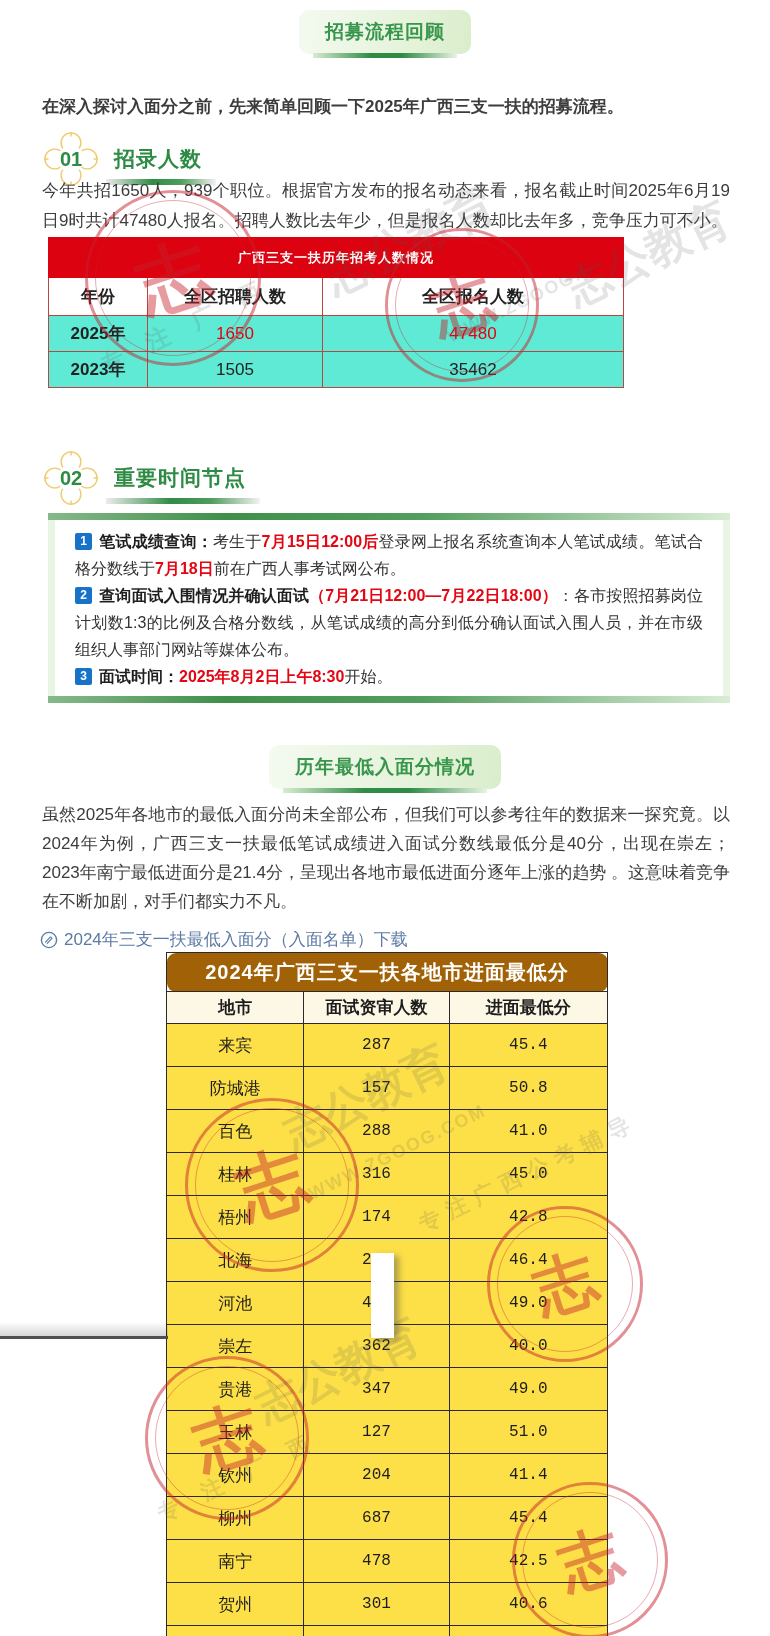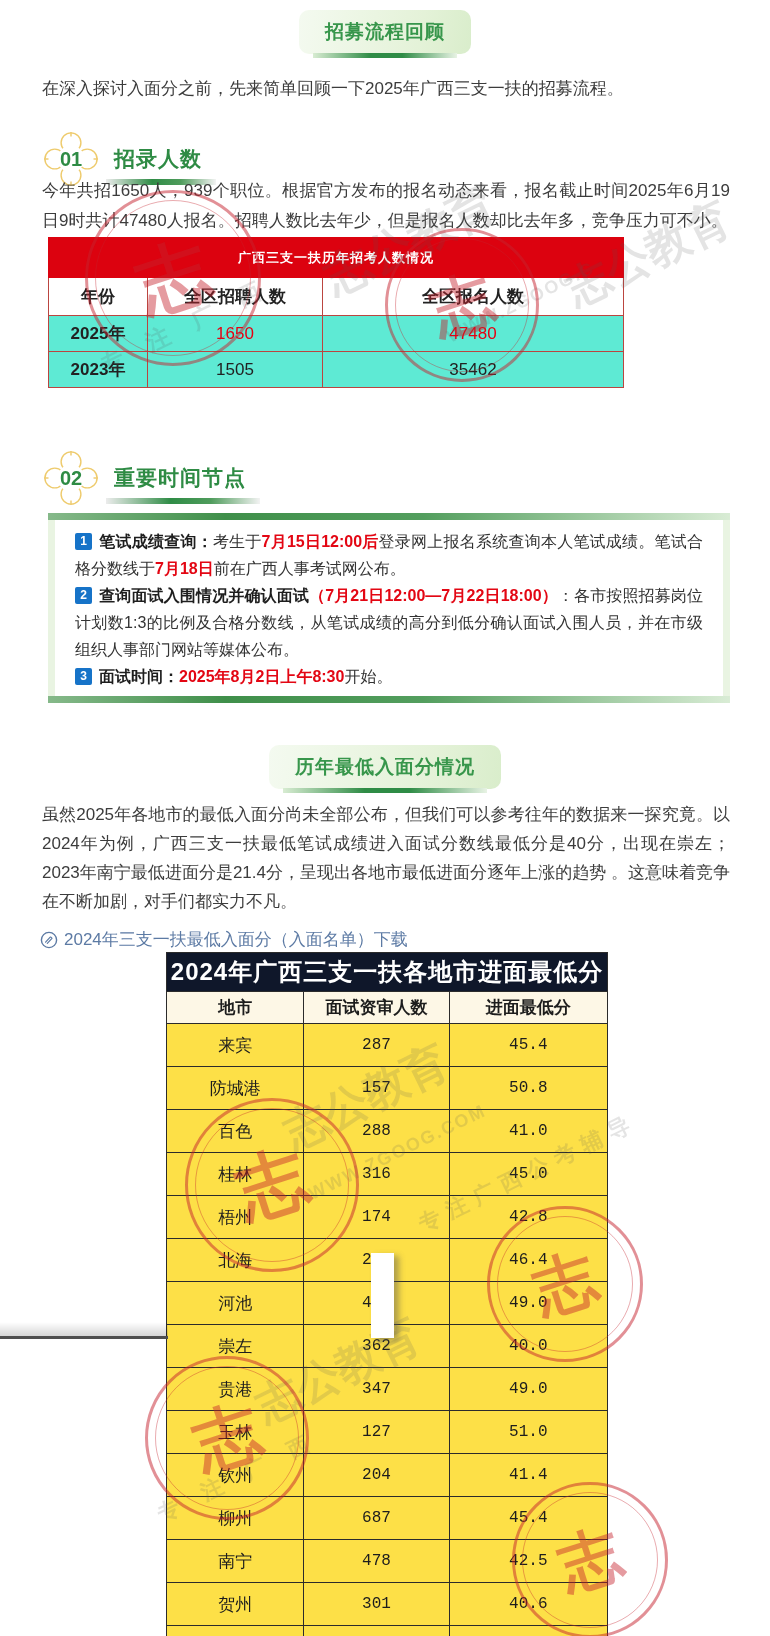--- a/index.html
+++ b/index.html
@@ -50,21 +50,21 @@
   .sg-bold{font-weight:bold;color:#1e1e1e;}
   .sg-red{font-weight:bold;color:#e30613;}
 
   
   .dl-row{left:40px;display:flex;align-items:center;gap:6px;}
   .dl-link{color:#5c7aa4;font-size:17px;text-decoration:none;cursor:pointer;}
 
   
   .t2{width:442px;table-layout:fixed;}
   .t2 th,.t2 td{border:1px solid #2b2b2b;text-align:center;}
-  .t2 .t2-title{background:#0f172a;color:#fff;font-size:24px;font-weight:bold;height:36px;letter-spacing:1px;}
+  .t2 .t2-title{background:#a16207;color:#fff;font-size:20px;font-weight:bold;height:36px;letter-spacing:1px;border-radius:9px;}
   .t2 .t2-cols th{background:#fdf7e6;height:29px;font-size:17px;color:#1d1d1d;font-weight:bold;}
   .t2 td{height:40px;background:#fde047;font-size:17px;color:#1d1d1d;}
   .t2 td:nth-child(2),.t2 td:nth-child(3){font-family:"Liberation Mono","DejaVu Sans Mono",monospace;font-size:16px;}
 
   
   .wm-layer{position:absolute;left:0;top:0;width:770px;height:1636px;pointer-events:none;z-index:6;}
   .wm{position:absolute;transform:rotate(-26deg);color:rgba(90,90,90,0.16);font-weight:bold;white-space:nowrap;}
   .stamp{position:absolute;border-radius:50%;border:3px solid rgba(197,34,45,0.5);}
   .stamp::before{content:"";position:absolute;left:7px;top:7px;right:7px;bottom:7px;
                  border:1px solid rgba(197,34,45,0.38);border-radius:50%;}
@@ -82,21 +82,21 @@
 <body>
 
 <div class="page">
 
   <div class="abs badge-wrap" style="top:10px;">
     <div class="badge">
       <span>招募流程回顾</span>
     </div>
   </div>
 
-  <p class="abs para" style="top:74px;">在深入探讨入面分之前，先来简单回顾一下2025年广西三支一扶的招募流程。</p>
+  <p class="abs para" style="top:92px;font-weight:bold;">在深入探讨入面分之前，先来简单回顾一下2025年广西三支一扶的招募流程。</p>
 
   <div class="abs sec" style="top:132px;">
     <div class="flower">
       <svg width="54" height="54" viewBox="0 0 60 60">
         <g stroke="#eecb6d" stroke-width="1.6" fill="#ffffff">
           <circle cx="30" cy="12" r="11"></circle>
             <circle cx="30" cy="48" r="11"></circle>
           <circle cx="12" cy="30" r="11"></circle>
             <circle cx="48" cy="30" r="11"></circle>
           <circle cx="30" cy="30" r="15" stroke="none"></circle>

